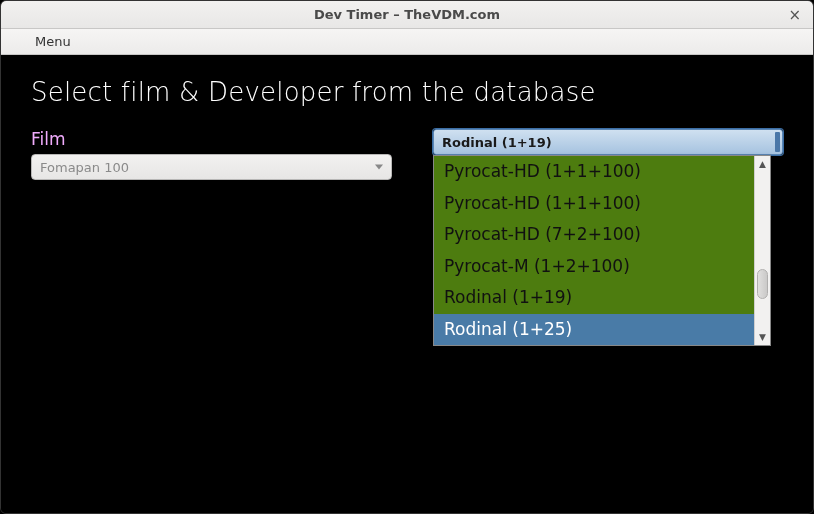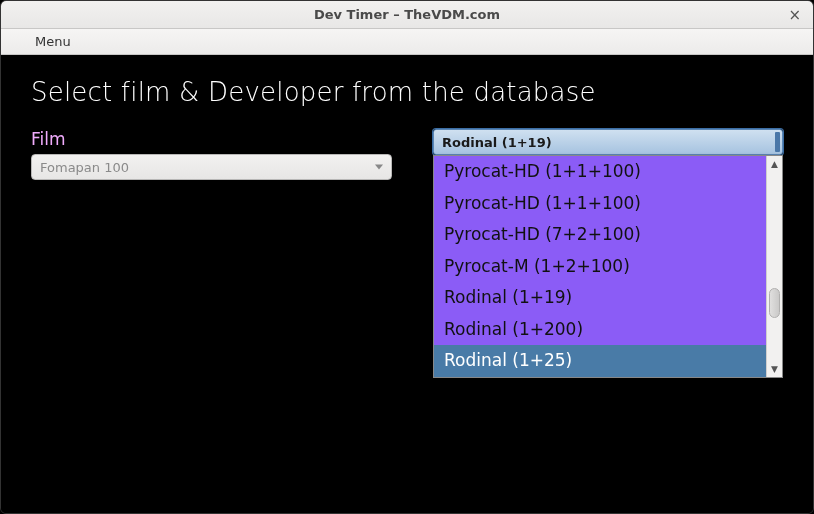--- a/index.html
+++ b/index.html
@@ -128,23 +128,23 @@
       height: 20px;
       background: #4a77a8;
       border: none;
       right: 2px;
       border-radius: 1px;
       transform: translateY(-50%);
     }
     .dropdown-popup {
       position: absolute;
       left: 0;
-      right: 0;
+      right: 12px;
       top: 100%;
-      background: #8b5cf6;
+      background: #4d7c0f;
       border: 1px solid #888;
       box-shadow: 1px 2px 4px rgba(0,0,0,0.35);
       z-index: 10;
     }
     .dropdown-list {
       list-style: none;
     }
     .dropdown-item {
       font-size: 17px;
       color: #111;
@@ -223,21 +223,20 @@
             <span class="chevron"></span>
           </div>
           <div class="dropdown-popup">
             <div class="dropdown-inner">
               <ul class="dropdown-list" id="dev-option-list">
                   <li class="dropdown-item">Pyrocat-HD (1+1+100)</li>
                   <li class="dropdown-item">Pyrocat-HD (1+1+100)</li>
                   <li class="dropdown-item">Pyrocat-HD (7+2+100)</li>
                   <li class="dropdown-item">Pyrocat-M (1+2+100)</li>
                   <li class="dropdown-item">Rodinal (1+19)</li>
-                  <li class="dropdown-item">Rodinal (1+200)</li>
                   <li class="dropdown-item highlight">Rodinal (1+25)</li>
                 </ul>
               <div class="scrollbar-track">
                 <div class="scroll-arrow up">▲</div>
                 <div class="scroll-thumb"></div>
                 <div class="scroll-arrow down">▼</div>
               </div>
             </div>
           </div>
         </div>

